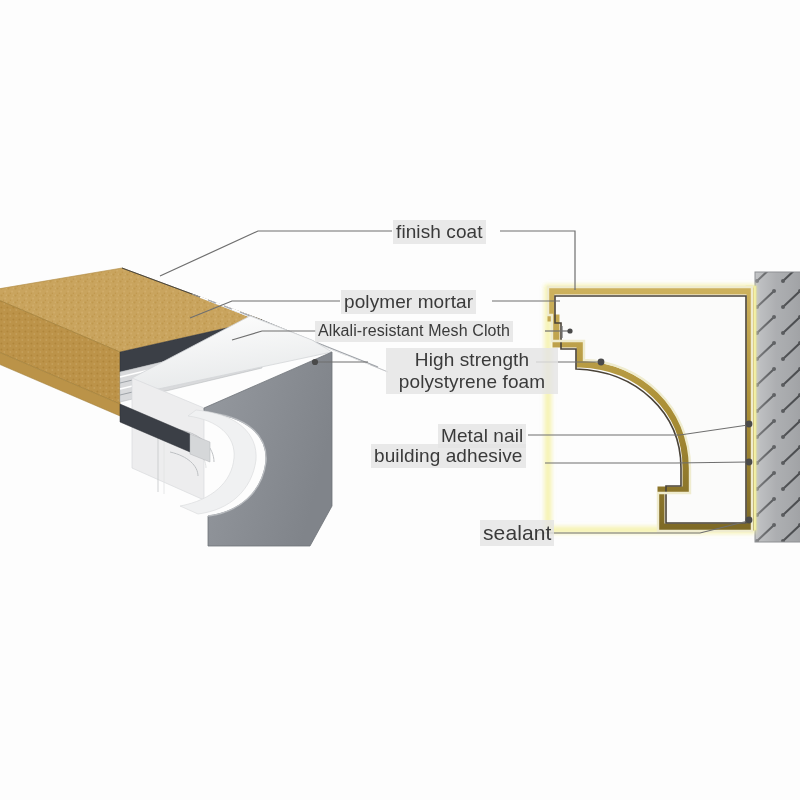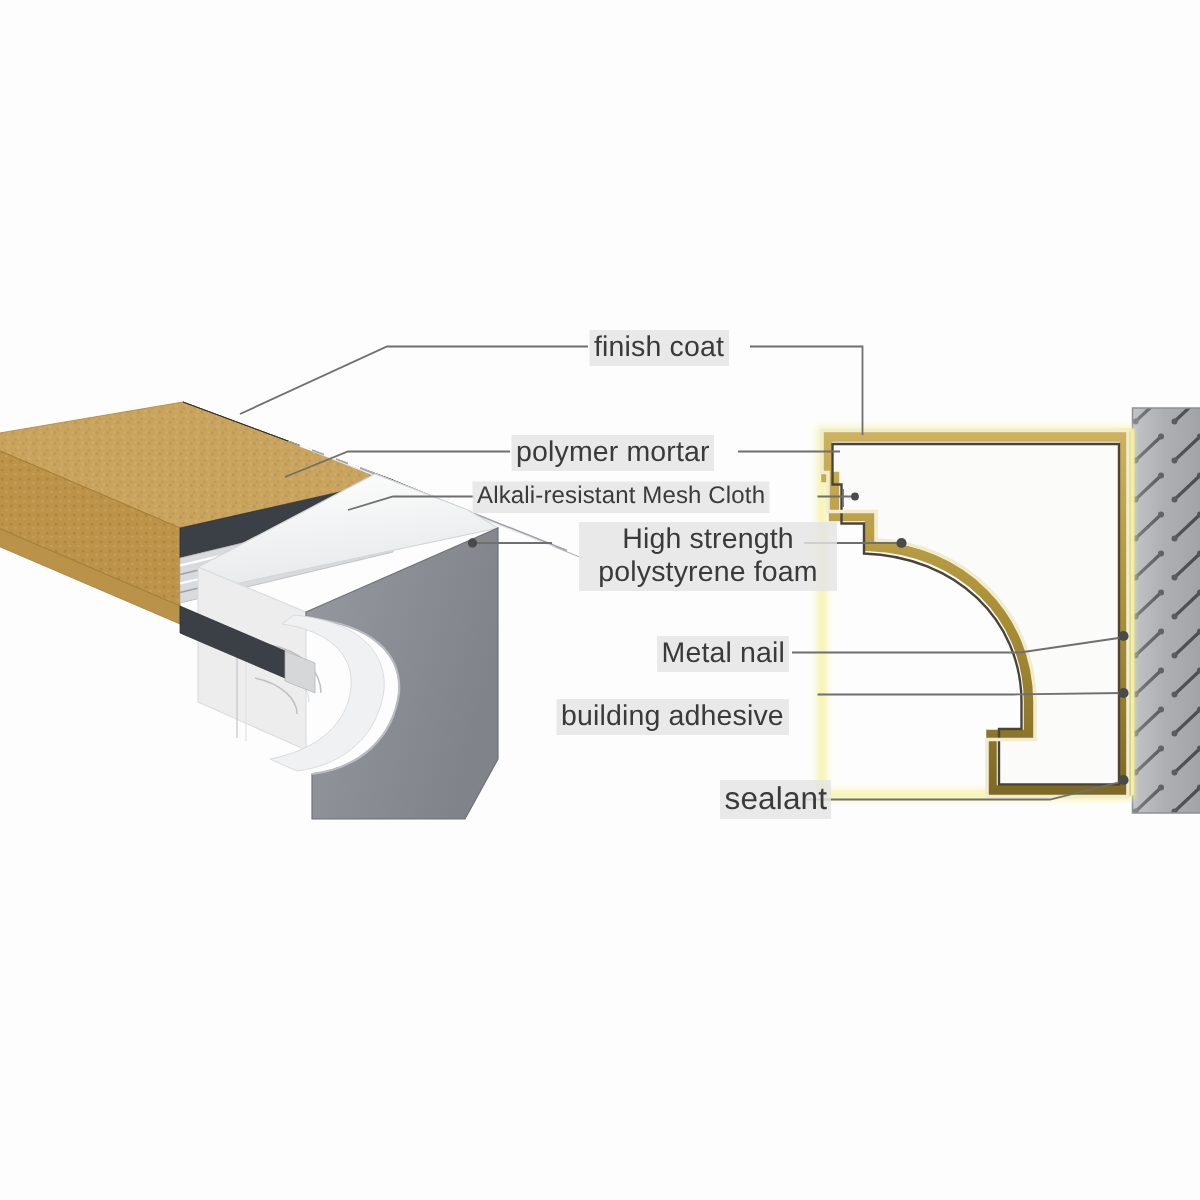--- a/index.html
+++ b/index.html
@@ -210,17 +210,17 @@
   <div class="lbl big" style="left:393px; top:220px;">finish coat</div>
 
   <div class="lbl big" style="left:341px; top:290px;">polymer mortar</div>
 
   <div class="lbl sm" style="left:315px; top:321px;">Alkali-resistant Mesh Cloth</div>
 
   <div class="lbl big center" style="left:370px; top:348px; width:166px;"><span>High strength</span><br><span>polystyrene foam</span></div>
 
   <div class="lbl big" style="left:438px; top:424px;">Metal nail</div>
 
-  <div class="lbl big" style="left:371px; top:466px;">building adhesive</div>
+  <div class="lbl big" style="left:371px; top:444px;">building adhesive</div>
 
   <div class="lbl" style="left:452px; top:520px; font-size:21px;margin-left:28px;">sealant</div>
 
 </div>
 
 </body></html>

